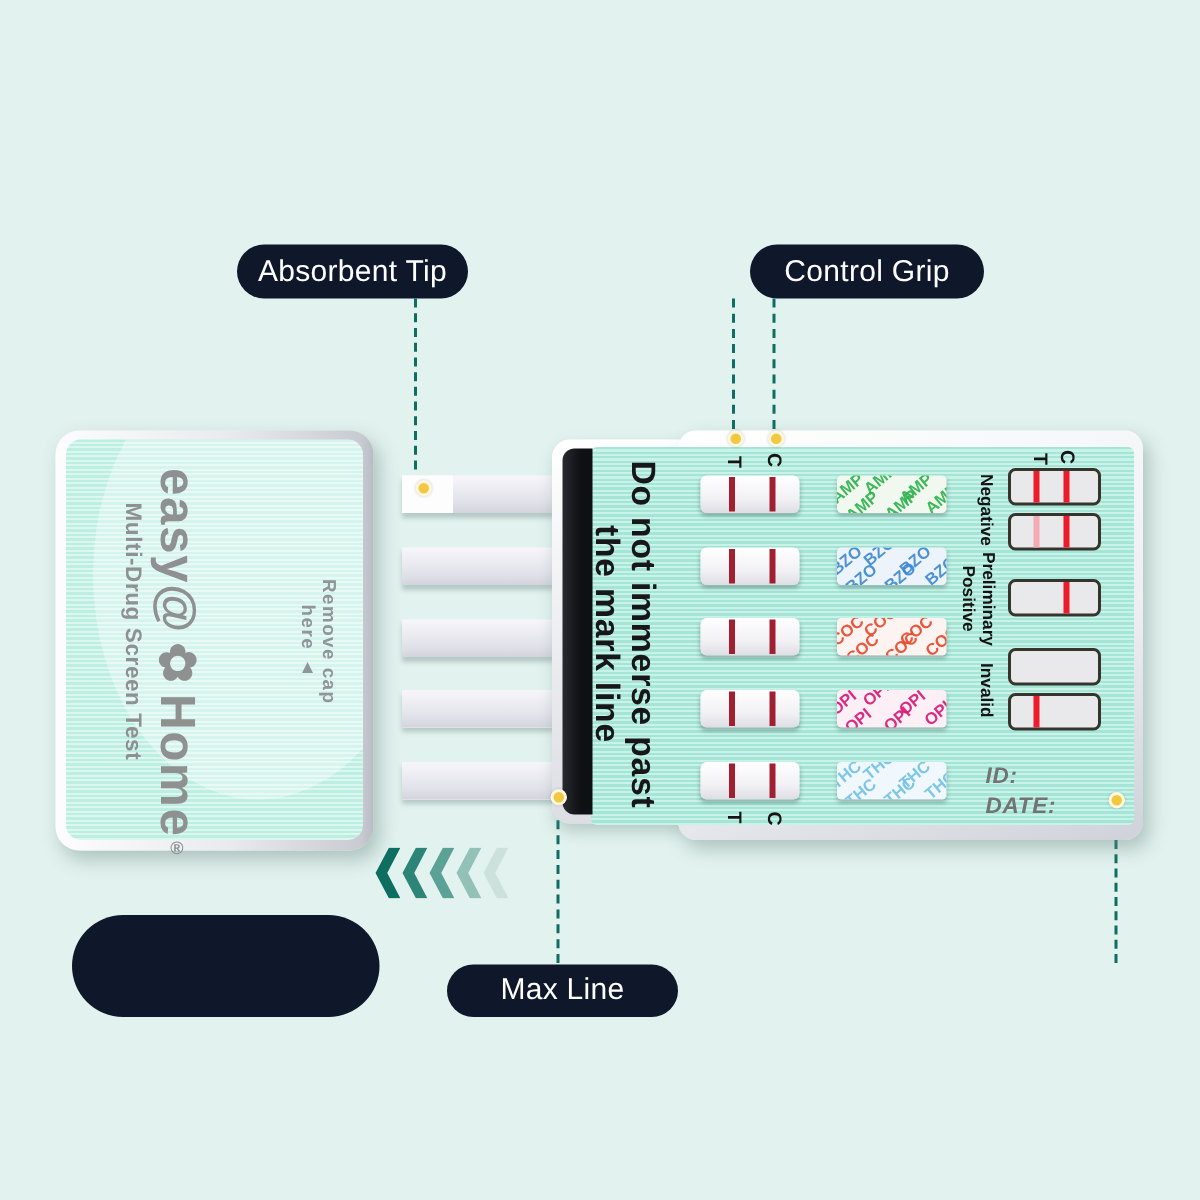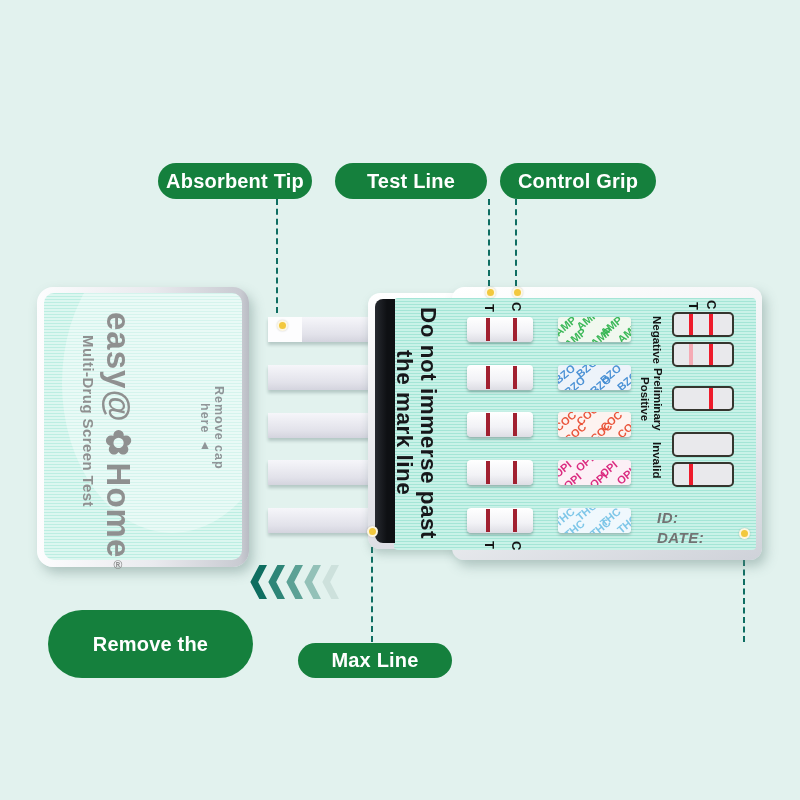--- a/index.html
+++ b/index.html
@@ -1,20 +1,20 @@
 <!DOCTYPE html>
 <html><head>
 <meta charset="utf-8">
 <style>
   html,body{margin:0;padding:0;}
   body{font-family:"Liberation Sans", sans-serif;}
   .stage{position:relative;width:800px;height:800px;background:#e2f2ee;overflow:hidden;}
 
   
-  .pill{position:absolute;background:#15803d;color:#fff;font-weight:bold;font-size:20px;
+  .pill{position:absolute;background:#0f172a;color:#fff;font-weight:normal;font-size:20px;
         display:flex;align-items:center;justify-content:center;border-radius:19px;
         letter-spacing:.2px;text-align:center;}
   .pill.big{border-radius:34px;line-height:1.35;font-size:20px;}
 
   
   .dash{position:absolute;width:0;border-left:2px dashed #0f6e62;}
 
   
   .dot{position:absolute;width:7px;height:7px;border-radius:50%;background:#f2c83e;
        border:2px solid rgba(255,255,255,.85);box-shadow:0 0 2px rgba(0,0,0,.2);}
@@ -97,21 +97,20 @@
 
   .leg-label{position:absolute;color:#141414;font-weight:bold;font-size:11.5px;line-height:13px;}
   .idline{position:absolute;left:657px;color:#737373;font-size:15px;font-weight:bold;letter-spacing:.5px;font-style:italic;}
 </style>
 </head>
 <body>
 
 <div class="stage">
 
   <div class="pill" style="left:158px;top:163px;width:154px;height:36px;">Absorbent Tip</div>
-  <div class="pill" style="left:335px;top:163px;width:152px;height:36px;">Test Line</div>
   <div class="pill" style="left:500px;top:163px;width:156px;height:36px;">Control Grip</div>
 
   <div class="dash" style="left:276px;top:199px;height:114px;"></div>
   <div class="dash" style="left:488px;top:199px;height:87px;"></div>
   <div class="dash" style="left:515px;top:199px;height:87px;"></div>
   <div class="dash" style="left:371px;top:537px;height:105px;"></div>
   <div class="dash" style="left:743px;top:541px;height:101px;"></div>
 
   <div class="cap">
     <div class="cap-inner stripes-light">
@@ -238,18 +237,17 @@
   <div class="dot" style="left:739px;top:528px;"></div>
 
   <div class="chev c1"></div>
   <div class="chev c2"></div>
   <div class="chev c3"></div>
   <div class="chev c4"></div>
   <div class="chev c5"></div>
 
   <div class="pill big" style="left:48px;top:610px;width:205px;height:68px;">
     <div>
-      <div>Remove the</div>
     </div>
   </div>
   <div class="pill" style="left:298px;top:643px;width:154px;height:35px;">Max Line</div>
 
 </div>
 
 </body></html>

